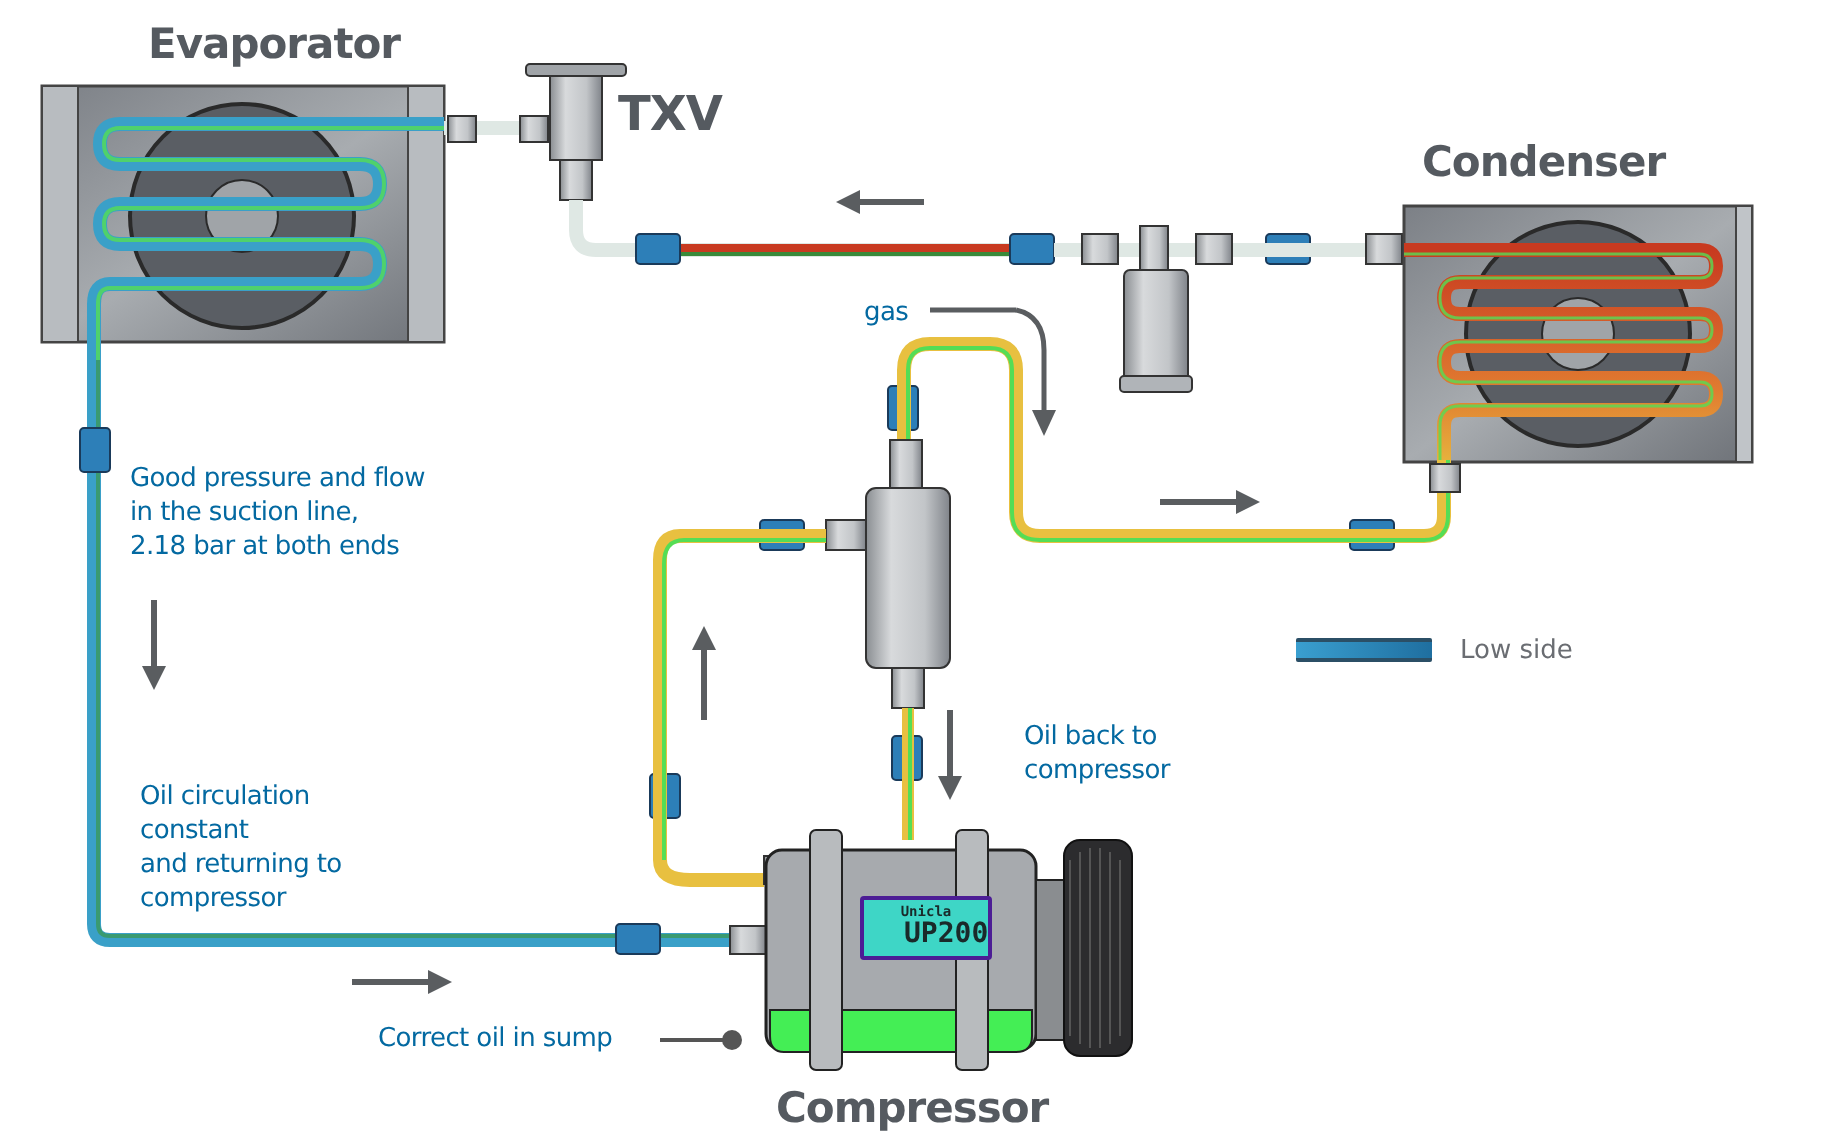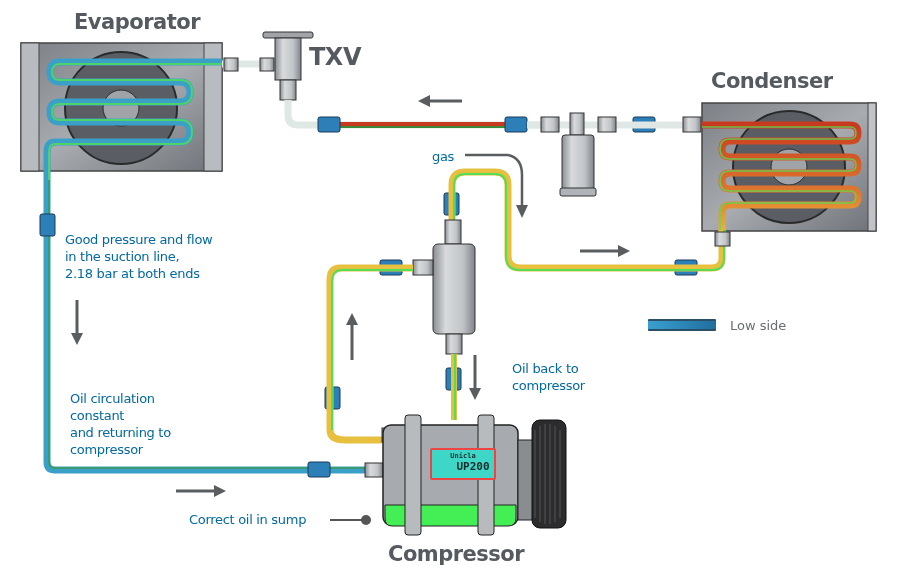--- a/index.html
+++ b/index.html
@@ -11,25 +11,25 @@
   .note { position: absolute; font-family: "DejaVu Sans", sans-serif; color: #0369a1;
           font-size: 13px; line-height: 17px; white-space: pre-line; letter-spacing: -0.3px; }
   .legend { position: absolute; left: 648px; top: 313px; }
   .legend-row { display: flex; align-items: center; height: 24px; }
   .legend-swatch { width: 68px; height: 8px; margin-right: 14px; border-radius: 1px; }
   .legend-label { font-family: "DejaVu Sans", sans-serif; font-size: 13px; color: #6a6d72; }
   .sw-low { background: linear-gradient(90deg, #3a9fd0, #1f6fa0); border-top: 2px solid #2b4f66; border-bottom: 2px solid #2b4f66; }
   .sw-high { background: linear-gradient(90deg, #f0c040, #e07030, #c02020); border-top: 2px solid #8a6d5a; border-bottom: 2px solid #8a6d5a; }
   .sw-oil { background: #55dd55; height: 4px; }
   .comp-label { position: absolute; left: 430px; top: 448px; width: 62px; height: 28px;
-                background: #3ed6c6; border: 2px solid #ef4444; border-radius: 2px;
+                background: #3ed6c6; border: 2px solid #4c1d95; border-radius: 2px;
                 font-family: "DejaVu Sans Mono", monospace; font-weight: bold; text-align: center;
                 color: #1a2a2a; }
   .comp-label .brand { font-size: 7px; line-height: 9px; display: block; margin-top: 2px; }
-  .comp-label .model { font-size: 11px; line-height: 12px; display: block; padding-left: 20px; }
+  .comp-label .model { font-size: 14px; line-height: 12px; display: block; padding-left: 20px; }
 </style>
 </head>
 <body>
 
 <svg class="diagram" width="914" height="572" viewBox="0 0 914 572">
   <defs>
     <linearGradient id="metalH" x1="0" y1="0" x2="1" y2="0">
       <stop offset="0" stop-color="#8a8e92"></stop>
         <stop offset="0.3" stop-color="#d8dadc"></stop>
       <stop offset="0.7" stop-color="#c2c5c8"></stop>

